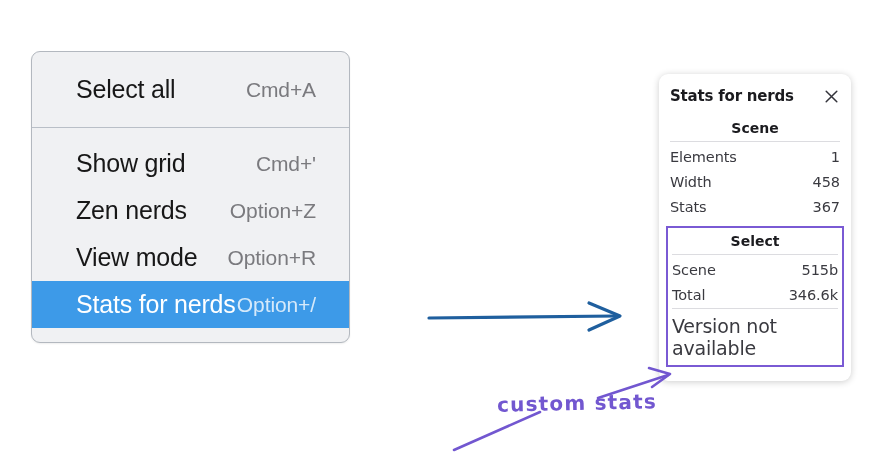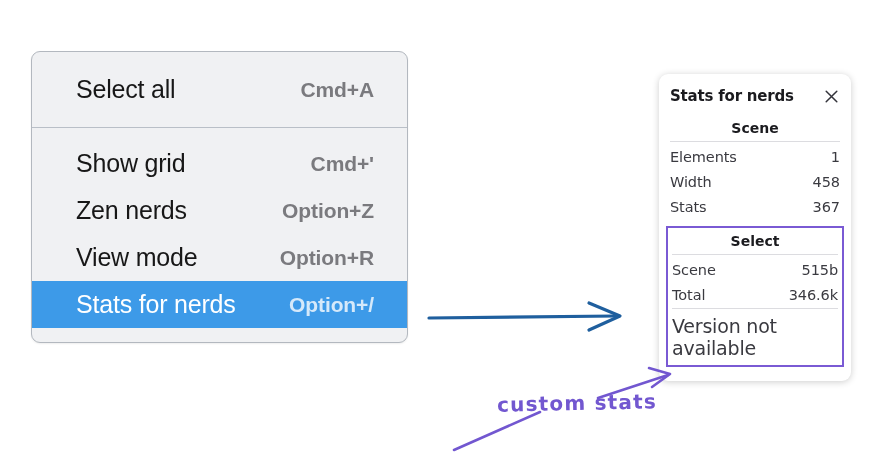--- a/index.html
+++ b/index.html
@@ -14,21 +14,21 @@
     overflow: hidden;
     font-family: "Liberation Sans", sans-serif;
     -webkit-font-smoothing: antialiased;
   }
 
   
   #context-menu {
     position: absolute;
     left: 31px;
     top: 51px;
-    width: 377px;
+    width: 319px;
     background: #f0f1f3;
     border: 1px solid #b3b8bf;
     border-radius: 9px;
     box-sizing: border-box;
     box-shadow: 0 1px 2px rgba(0,0,0,0.07);
     overflow: hidden;
   }
   .menu-group {
     padding: 6px 0 6px 0;
   }
@@ -51,21 +51,20 @@
     font-size: 25px;
     color: #171717;
     letter-spacing: -0.2px;
     white-space: nowrap;
   }
   .menu-item .mi-shortcut {
     font-size: 21px;
     color: #7a7a7e;
     white-space: nowrap;
     letter-spacing: -0.1px;
-    font-weight: bold;
   }
   .menu-item.selected {
     background: #3d9ae8;
   }
   .menu-item.selected .mi-label { color: #ffffff; }
   .menu-item.selected .mi-shortcut { color: #d5e9fa; }
 
   
   #stats-panel {
     position: absolute;

